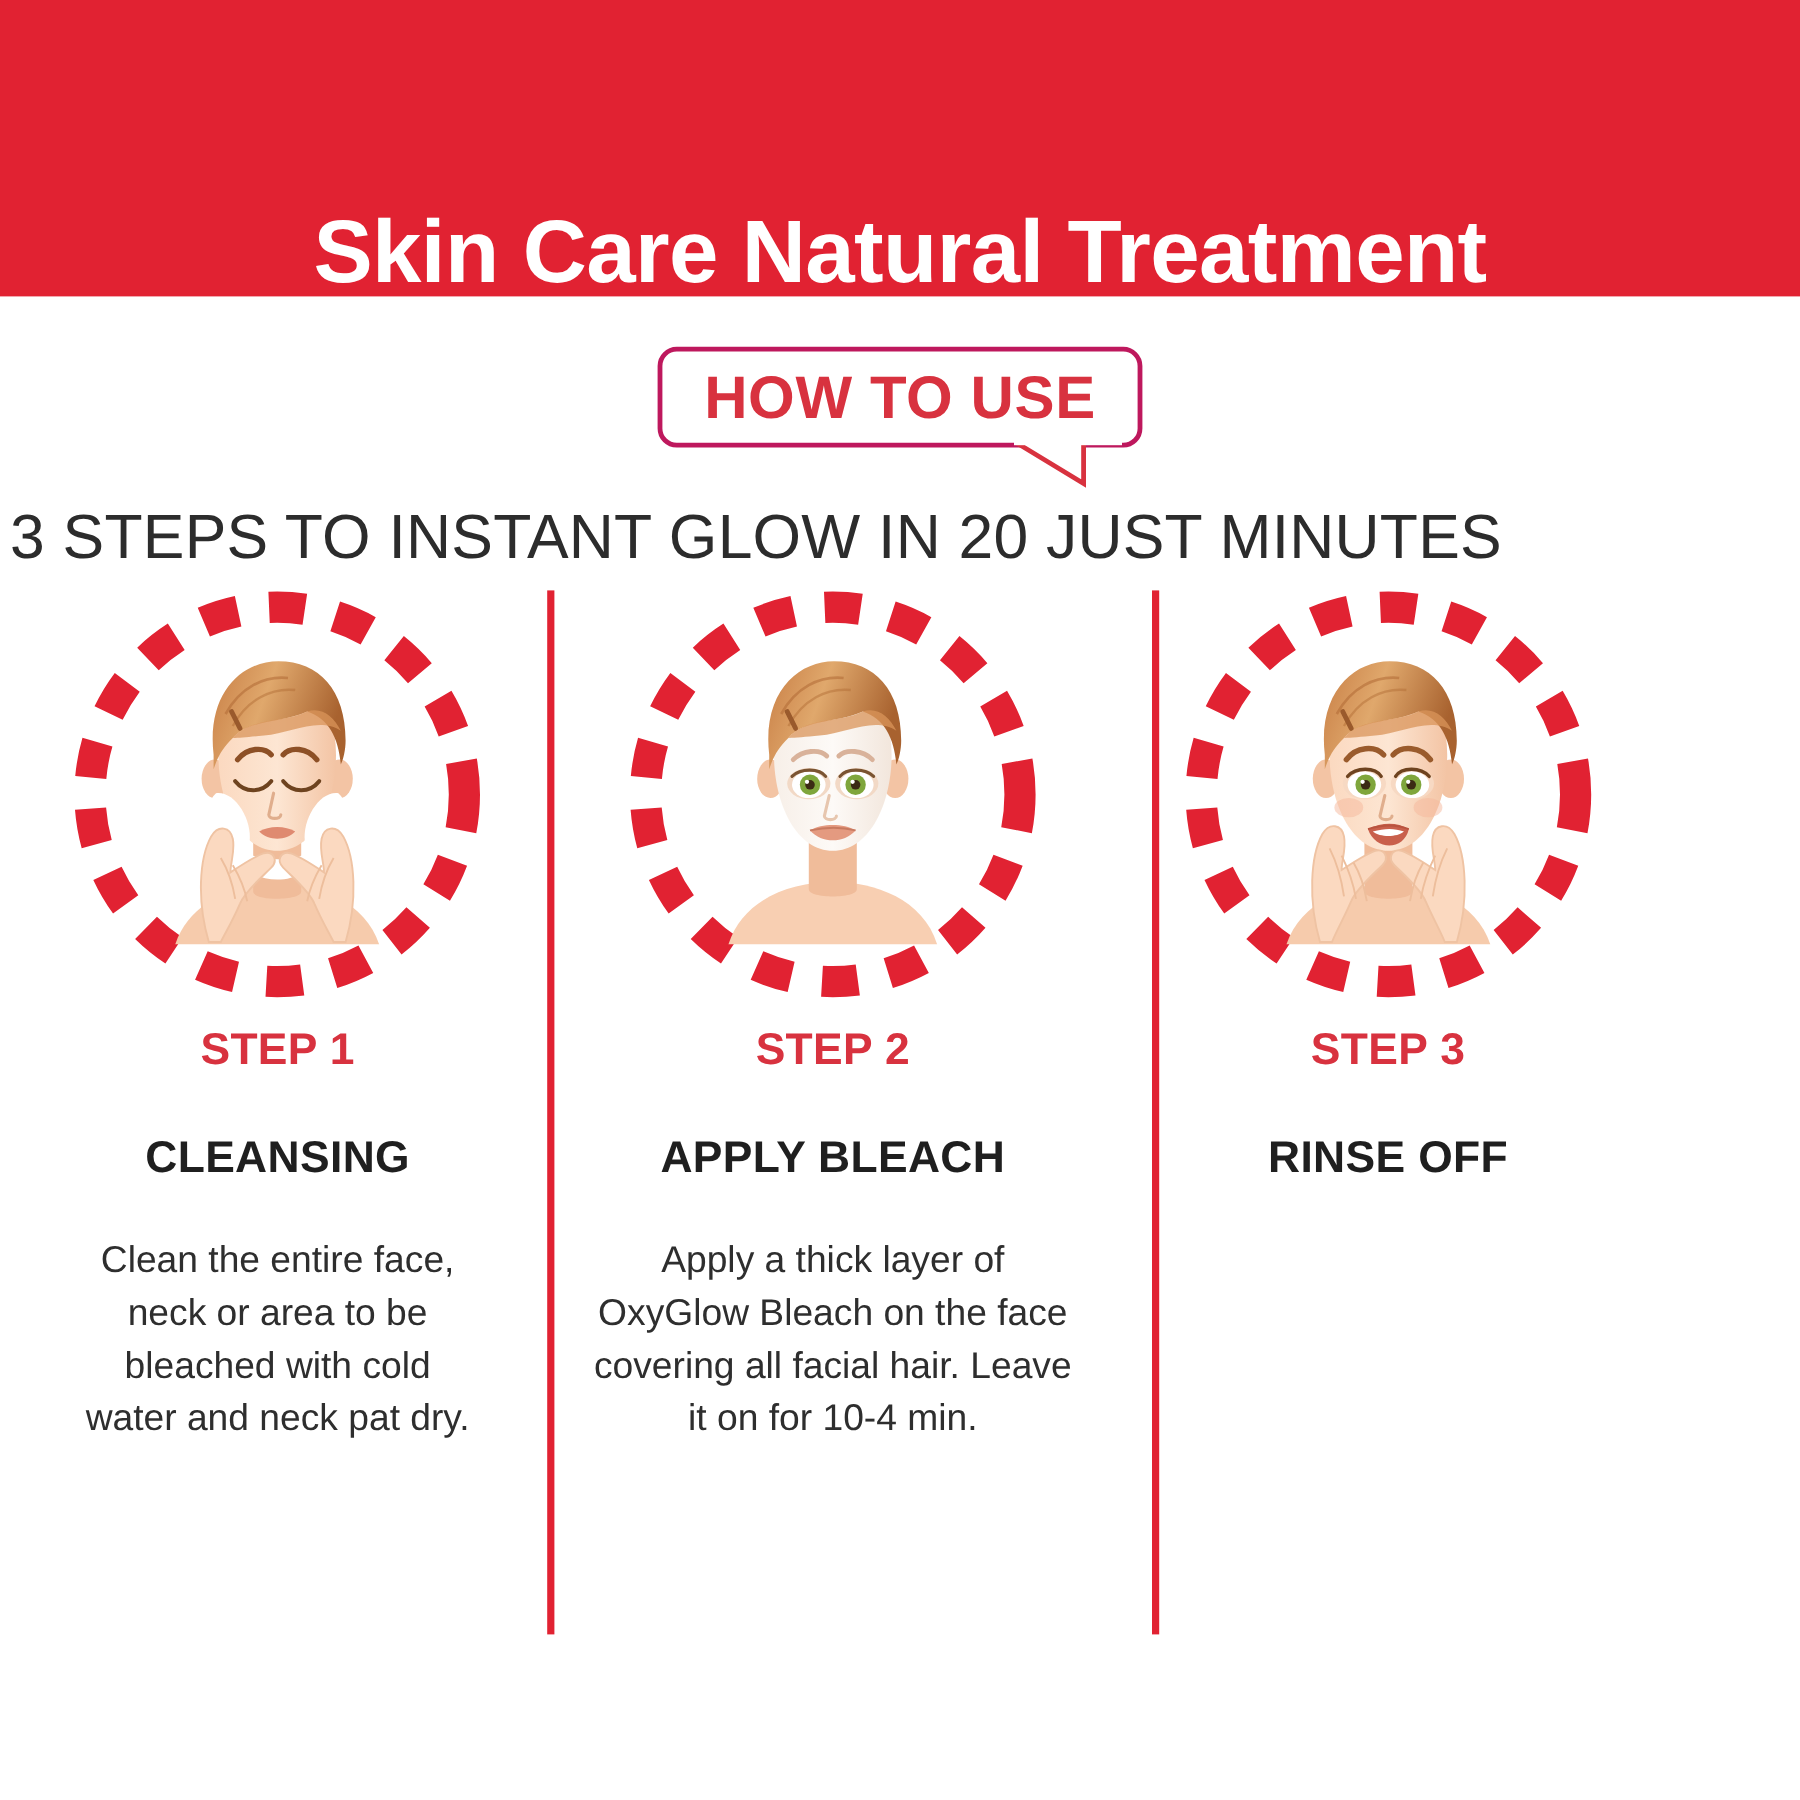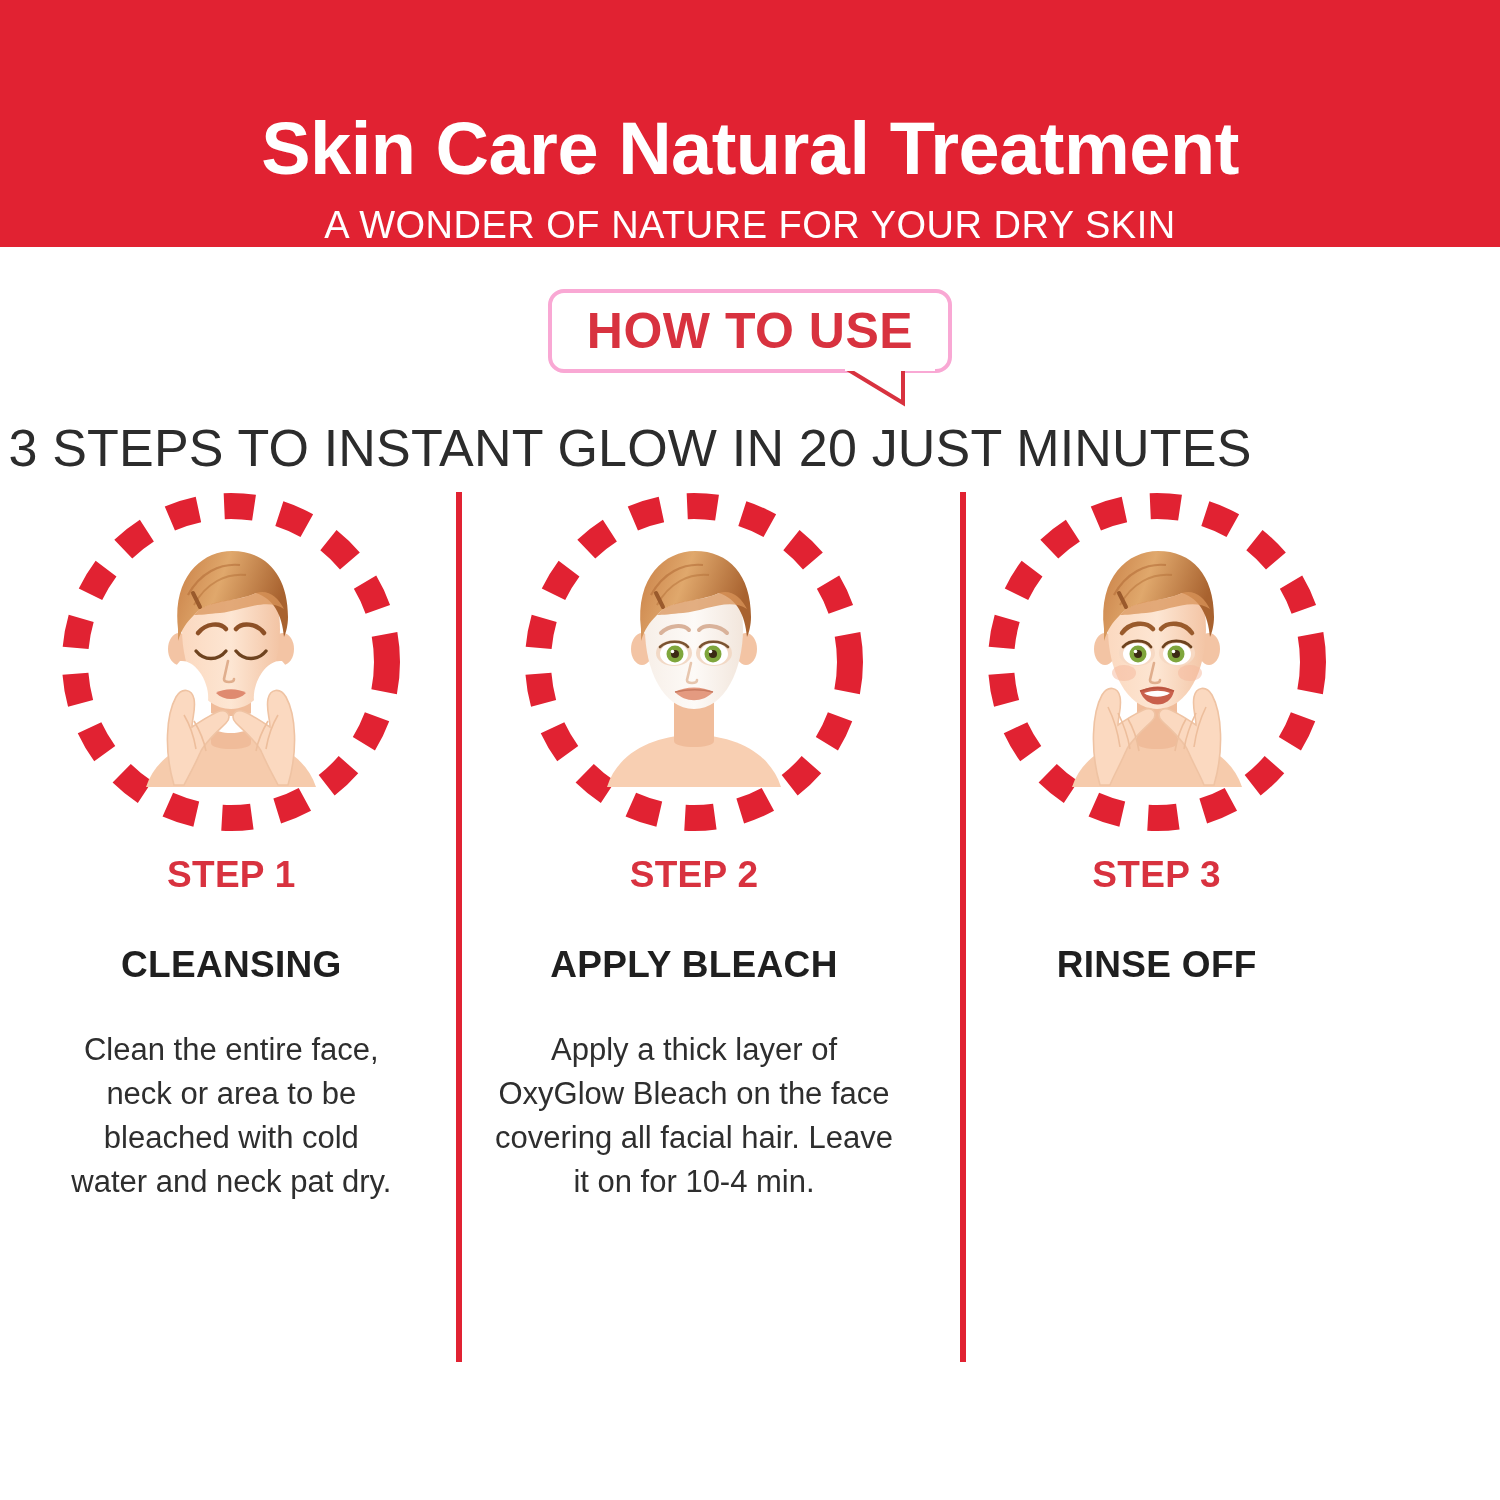--- a/index.html
+++ b/index.html
@@ -30,21 +30,21 @@
     font-size:38px; font-weight:400;
     letter-spacing:0.5px;
     margin-top:18px;
     text-align:center;
   }
 
   
   #how-to-use-bubble{
     position:absolute; left:548px; top:289px;
     width:404px; height:84px;
-    border:4px solid #f9a8d4;
+    border:4px solid #be185d;
     border-radius:16px;
     background:#ffffff;
     display:flex; align-items:center; justify-content:center;
   }
   #how-to-use-label{
     color:#D8323F; font-size:50px; font-weight:bold;
     letter-spacing:0.5px; line-height:1;
   }
   #bubble-tail{
     position:absolute; left:845px; top:369px;
@@ -105,21 +105,20 @@
     max-width:330px;
   }
   .step-col.wide .step-body{ max-width:400px; }
   .step-col.widest .step-body{ max-width:440px; }
 </style>
 </head>
 <body>
 
 <div id="header-band">
   <div id="header-title">Skin Care Natural Treatment</div>
-  <div id="header-subtitle">A WONDER OF NATURE FOR YOUR DRY SKIN</div>
 </div>
 
 <div id="how-to-use-bubble">
   <span id="how-to-use-label">HOW TO USE</span>
 </div>
 <svg id="bubble-tail" viewBox="0 0 90 40">
   <path d="M2 0 L58 34 L58 0" fill="#ffffff" stroke="#D8323F" stroke-width="4" stroke-linejoin="miter"></path>
   <rect x="0" y="-6" width="90" height="8" fill="#ffffff"></rect>
 </svg>
 

